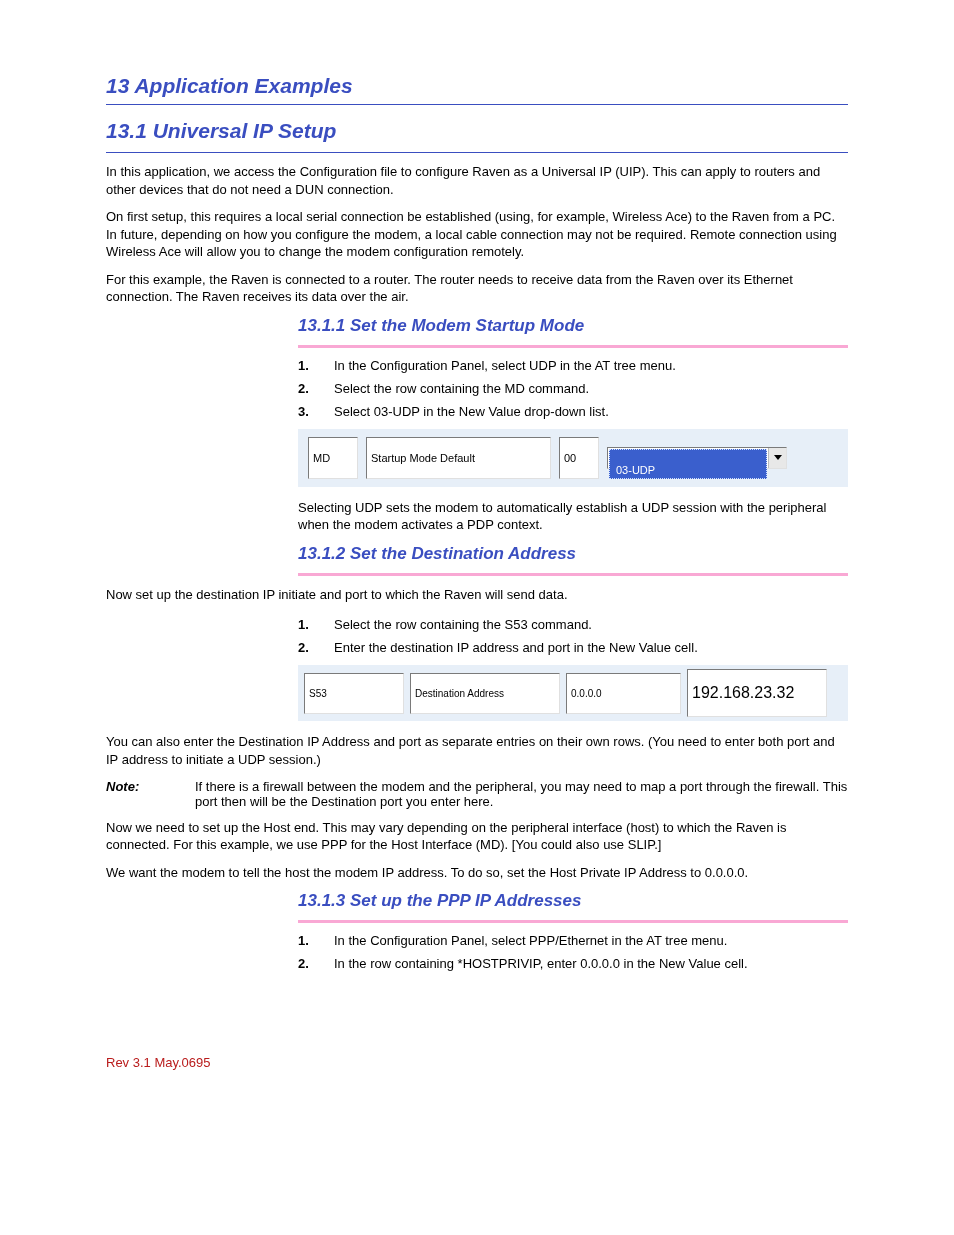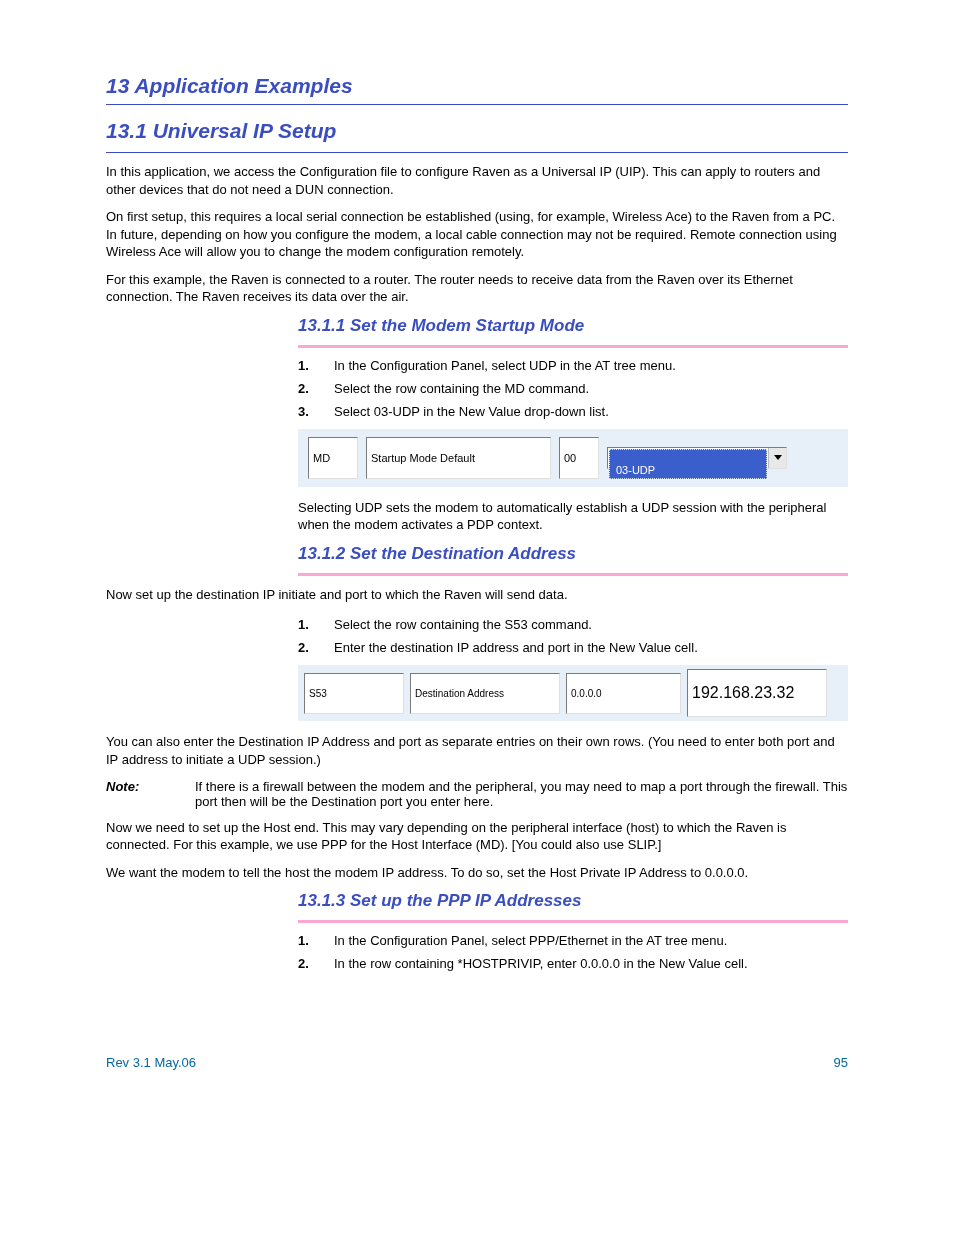--- a/index.html
+++ b/index.html
@@ -97,22 +97,22 @@
     width:17px;background:#e8e8e8;
     border-left:1px solid #bcbcbc;
     display:flex;align-items:center;justify-content:center;
   }
   .tri{
     width:0;height:0;border-left:4px solid transparent;
     border-right:4px solid transparent;border-top:5px solid #000;
   }
   .footer{
     margin-top:80px;
-    display:flex;justify-content:space-between;
-    font-size:13px;color:#0369a1;
+    display:flex;
+    font-size:13px;color:#b91c1c;
   }
 </style>
 </head>
 <body>
 
 <div class="page">
 
   <h1 class="chapter-title">13 Application Examples</h1>
 
   <h1 class="section-title">13.1 Universal IP Setup</h1>

